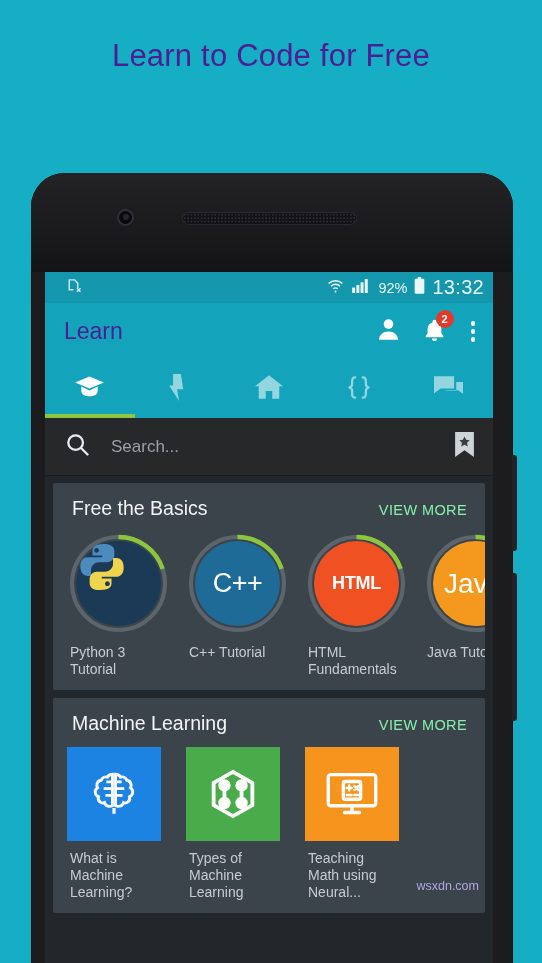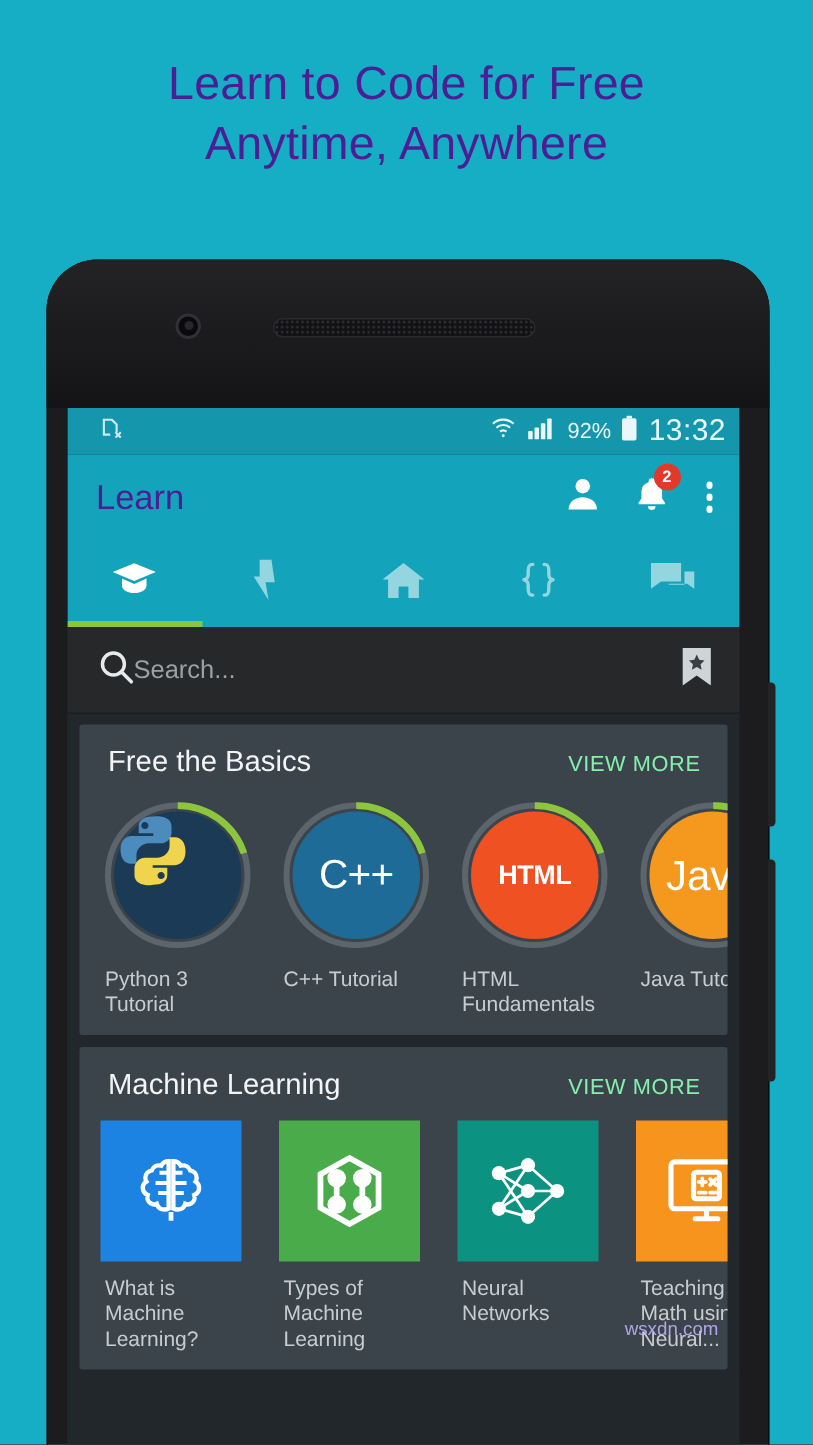--- a/index.html
+++ b/index.html
@@ -105,21 +105,21 @@
     background:#8cc63e;
   }
 
   
   .searchbar {
     height: 58px; background:#27282a;
     display:flex; align-items:center; padding: 0 18px 0 21px;
     border-bottom: 1px solid #1b1d1f;
   }
   .search-placeholder {
-    color:#9aa0a4; font-size:17px; flex:1;
+    color:#9aa0a4; font-size:17px; margin-left:22px; flex:1;
   }
 
   
   .content { padding: 7px 0 0 0; background:#22272b; }
   .section {
     background:#3c444b; margin: 0 8px 8px 8px; border-radius:2px;
     padding: 14px 0 12px 0; position: relative; overflow: hidden;
   }
   .section-head {
     display:flex; align-items:baseline; padding: 0 18px 0 19px; margin-bottom: 12px;
@@ -163,21 +163,20 @@
   .watermark {
     position:absolute; right: 6px; bottom: 20px;
     color:#c4b5fd; font-size:12.5px; opacity:.85;
   }
 </style>
 </head>
 <body>
 
 <div class="headline">
   <span class="l1">Learn to Code for Free</span>
-  <span class="l2">Anytime, Anywhere</span>
 </div>
 
 <div class="phone">
   <div class="phone-bezel-top">
     <div class="camera"></div>
     <div class="speaker"></div>
   </div>
   <div class="side-btn vol"></div>
   <div class="side-btn pwr"></div>
 
@@ -402,36 +401,20 @@
                 <circle cx="8.2" cy="16" r="1.9" fill="#ffffff"></circle>
                 <circle cx="15.8" cy="16" r="1.9" fill="#ffffff"></circle>
                 <path d="M8.2 10.1v3.9M15.8 10.1v3.9"></path>
               </svg>
             </div>
             <div class="item-label">Types of
 Machine
 Learning</div>
           </div>
 
-          <div class="item">
-            <div class="tile teal">
-              <svg width="56" height="52" viewBox="0 0 26 22" fill="none" stroke="#ffffff" stroke-width="0.85">
-                <path d="M4 5.5L13 3 M4 5.5L13 11 M4 5.5L13 19 M4 16.5L13 3 M4 16.5L13 11 M4 16.5L13 19
-                         M13 3L22 11 M13 11L22 11 M13 19L22 11"></path>
-                <circle cx="4" cy="5.5" r="2.2" fill="#ffffff" stroke="none"></circle>
-                <circle cx="4" cy="16.5" r="2.2" fill="#ffffff" stroke="none"></circle>
-                <circle cx="13" cy="3" r="2.2" fill="#ffffff" stroke="none"></circle>
-                <circle cx="13" cy="11" r="2.2" fill="#ffffff" stroke="none"></circle>
-                <circle cx="13" cy="19" r="2.2" fill="#ffffff" stroke="none"></circle>
-                <circle cx="22" cy="11" r="2.2" fill="#ffffff" stroke="none"></circle>
-              </svg>
-            </div>
-            <div class="item-label">Neural
-Networks</div>
-          </div>
 
           <div class="item">
             <div class="tile orange">
               <svg width="56" height="50" viewBox="0 0 26 22" fill="none" stroke="#ffffff" stroke-width="1.6">
                 <rect x="2" y="2" width="22" height="14.5" rx="1.2"></rect>
                 <path d="M9.5 19.6h7M13 16.5v3.1" stroke-linecap="round"></path>
                 <rect x="9" y="5.2" width="8" height="8.2" rx="0.8"></rect>
                 <path d="M10.6 8.2h2.2M11.7 7.1v2.2M14.1 7.3l1.8 1.8M15.9 7.3l-1.8 1.8M10.6 11.5h2.2M14.1 11.5h1.8" stroke-width="1.15" stroke-linecap="round"></path>
               </svg>
             </div>

